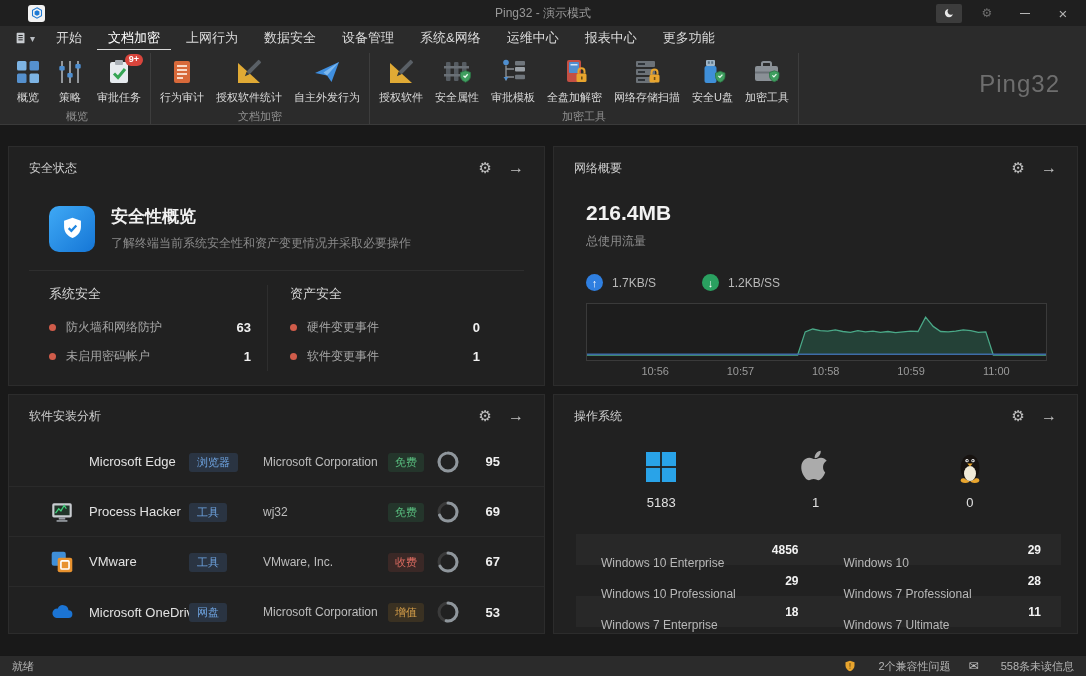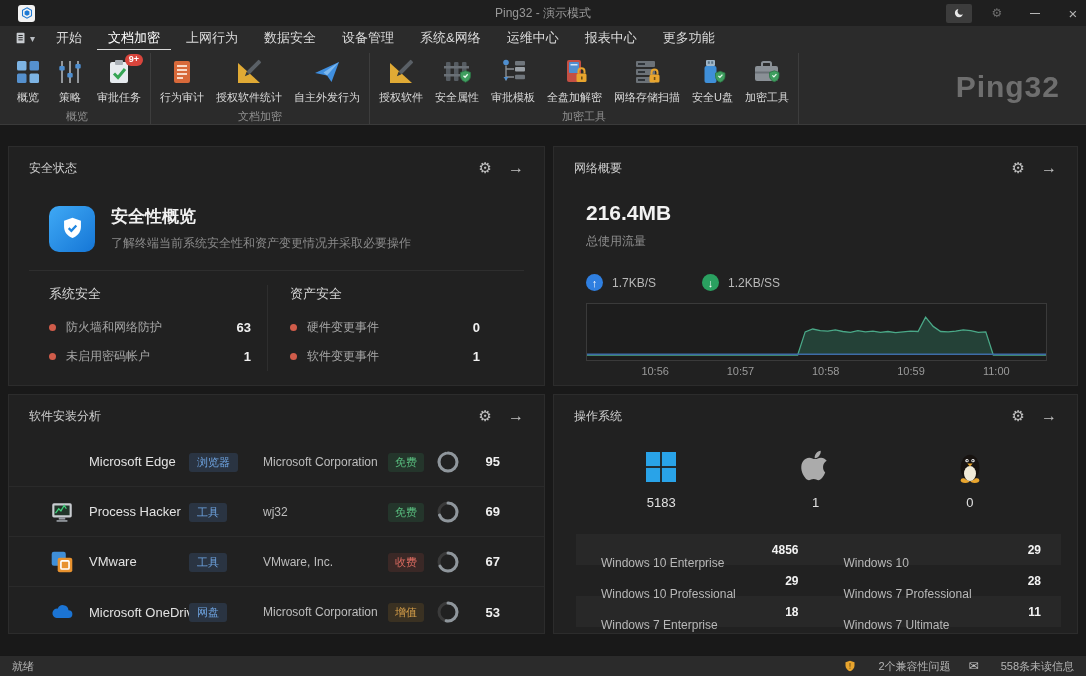--- a/index.html
+++ b/index.html
@@ -1,21 +1,21 @@
 <!DOCTYPE html>
 <html><head>
 <meta charset="utf-8">
 <style>
   * { box-sizing: border-box; margin: 0; padding: 0; }
   html, body { width: 1086px; height: 676px; overflow: hidden; background: #191919; }
   body { font-family: "Liberation Sans", "DejaVu Sans", sans-serif; color: #ddd; }
   .app { width: 1086px; height: 676px; display: flex; flex-direction: column; background: #191919; }
 
   
-  .titlebar { height: 26px; background: #1f1f1f; display: flex; align-items: center; padding: 0 0; position: relative; flex: none; }
+  .titlebar { height: 26px; background: #1f1f1f; display: flex; align-items: center; padding: 0 10px; position: relative; flex: none; }
   .app-logo { width: 17px; height: 17px; background: #f2f2f2; border-radius: 3px; display: flex; align-items: center; justify-content: center; margin-left: 18px; }
   .tb-title { position: absolute; left: 50%; transform: translateX(-50%); font-size: 12px; color: #989898; }
   .tb-controls { margin-left: auto; display: flex; align-items: center; gap: 12px; }
   .tb-btn { width: 26px; height: 19px; display: flex; align-items: center; justify-content: center; color: #b5b5b5; font-size: 13px; cursor: default; }
   .tb-btn.active { background: #3c3c3c; border-radius: 2px; }
   .tb-gear { color: #6e6e6e; font-size: 12px; }
   .min-line { width: 10px; height: 1px; background: #b5b5b5; display: block; }
   .tb-close { font-size: 15px; }
 
   
@@ -26,21 +26,21 @@
 
   
   .ribbon { height: 75px; background: #2b2b2b; border-bottom: 1px solid #3a3a3a; display: flex; align-items: stretch; padding: 3px 4px 0; position: relative; flex: none; }
   .ribbon-group { display: flex; flex-direction: column; padding: 0 3px; border-right: 1px solid #3d3d3d; }
   .rg-items { display: flex; flex: 1; align-items: flex-start; }
   .ribbon-item { display: flex; flex-direction: column; align-items: center; gap: 3px; padding: 4px 6px 2px; font-size: 11px; color: #d8d8d8; white-space: nowrap; position: relative; }
   .ri-icon { width: 30px; height: 30px; display: block; }
   .ri-icon svg { width: 30px; height: 30px; display: block; }
   .ri-badge { position: absolute; top: 1px; right: 4px; background: #d9453c; color: #fff; font-size: 9px; font-weight: bold; border-radius: 8px; padding: 1px 4px; line-height: 1.1; }
   .rg-label { text-align: center; font-size: 11px; color: #8f8f8f; padding: 2px 0 5px; }
-  .watermark { position: absolute; right: 26px; top: 20px; font-size: 30px; font-weight: bold; color: #6e6e6e; letter-spacing: 1px; }
+  .watermark { position: absolute; right: 26px; top: 20px; font-size: 24px; font-weight: normal; color: #6e6e6e; letter-spacing: 1px; }
 
   
   .content { flex: 1; display: grid; grid-template-columns: 537px 1fr; grid-template-rows: 1fr 1fr; gap: 8px; padding: 21px 8px; min-height: 0; }
   .panel { background: #212121; border: 1px solid #2c2c2c; overflow: hidden; position: relative; }
   .panel-header { display: flex; align-items: center; padding: 12px 20px 0; }
   .panel-title { font-size: 12px; color: #cfcfcf; }
   .panel-actions { margin-left: auto; display: flex; gap: 16px; align-items: center; }
   .pa-gear { font-size: 15px; color: #c0c0c0; }
   .pa-arrow { font-size: 16px; color: #c0c0c0; }
 

